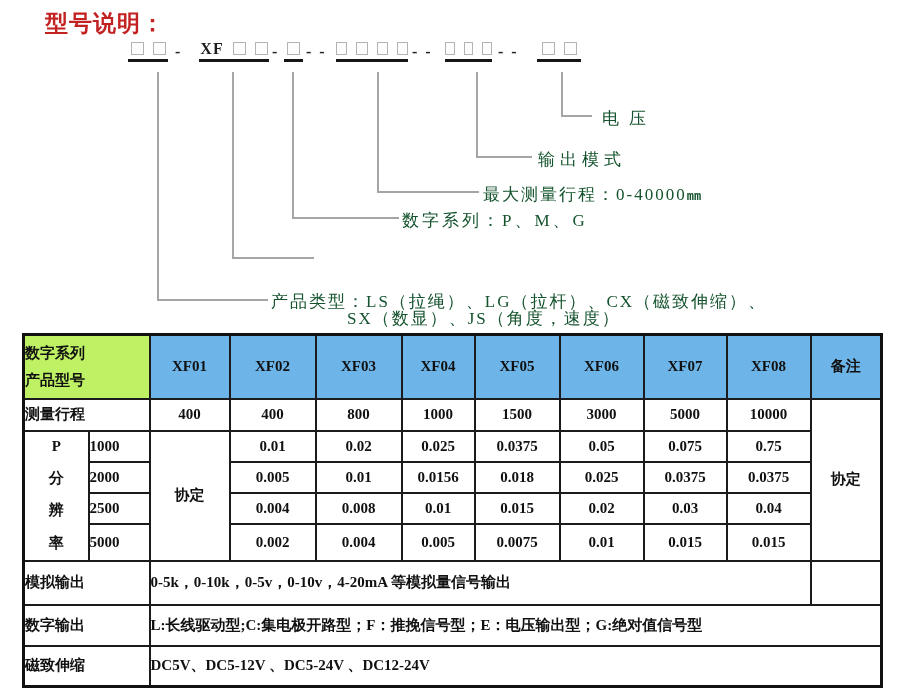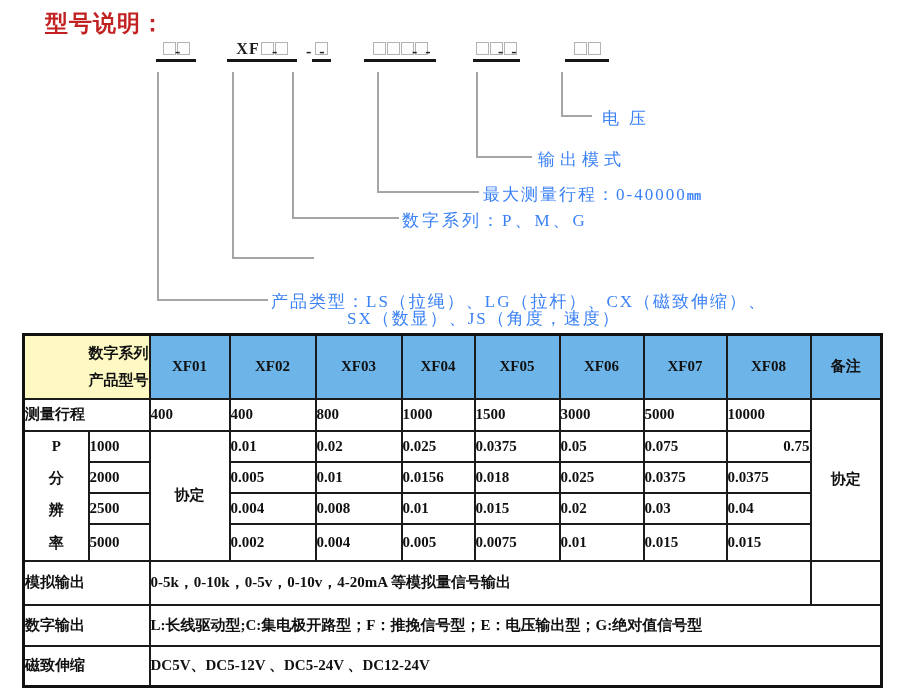--- a/index.html
+++ b/index.html
@@ -4,41 +4,41 @@
 <style>
   html,body{margin:0;padding:0;background:#fff;}
   #page{position:relative;width:909px;height:692px;background:#ffffff;overflow:hidden;
         font-family:"Liberation Serif","DejaVu Serif",serif;padding-left:19px;}
 
   
   .doc-title{position:absolute;left:45px;top:8px;font-family:"Liberation Sans",sans-serif;
              font-weight:bold;font-size:23px;color:#c32222;letter-spacing:1px;}
 
   
-  .seg{position:absolute;top:42px;display:flex;align-items:flex-end;gap:1px;
-       border-bottom:3px solid #161616;padding-bottom:4px;justify-content:center;margin-left:28px;}
+  .seg{position:absolute;top:42px;display:flex;align-items:flex-end;gap:9px;
+       border-bottom:3px solid #161616;padding-bottom:4px;justify-content:center;}
   .box{width:13px;height:13px;border:1px solid #b3b3b3;background:#fdfdfd;box-sizing:border-box;}
   .segtext{font-weight:bold;font-size:16px;color:#1e1e1e;letter-spacing:1px;line-height:13px;}
   .dash{position:absolute;top:43px;font-weight:bold;font-size:16px;color:#242424;letter-spacing:2px;}
 
   
   .elbow{position:absolute;border-left:2px solid #a5a5a5;border-bottom:2px solid #a5a5a5;}
-  .callout{position:absolute;font-size:17px;color:#3b82f6;white-space:nowrap;}
+  .callout{position:absolute;font-size:17px;color:#14532d;white-space:nowrap;}
   .unit{font-family:"DejaVu Sans Mono",monospace;font-weight:bold;font-size:12px;letter-spacing:0;}
 
   
   table.spec{position:absolute;left:22px;top:333px;border-collapse:collapse;table-layout:fixed;
              font-family:"Liberation Serif","DejaVu Serif",serif;}
   table.spec td{border:2px solid #1b1b1b;font-size:15px;font-weight:bold;color:#111;
                 padding:0;box-sizing:border-box;vertical-align:middle;}
   table.spec{border:3px solid #111;}
   td.hdr{background:#6db5e9;vertical-align:top;text-align:center;padding-top:7px;}
-  td.hdr-corner{background:#fef9c3;vertical-align:top;text-align:right;padding:6px 0 0 10px;line-height:27px;}
+  td.hdr-corner{background:#bef264;vertical-align:top;text-align:left;padding:6px 0 0 10px;line-height:27px;}
   td.lbl{text-align:left;padding-left:10px;}
-  td.val{text-align:left;padding-left:13px;}
+  td.val{text-align:center;padding-left:13px;}
   td.ctr{text-align:center;}
   td.pcol{text-align:center;}
   .pstack{display:flex;flex-direction:column;justify-content:space-around;height:128px;align-items:center;}
   td.wide-val{text-align:left;padding-left:12px;}
   .normalweight{font-weight:normal;}
 </style>
 </head>
 <body>
 
 <div id="page">
@@ -144,21 +144,21 @@
         </div>
       </td>
       <td class="lbl">1000</td>
       <td class="ctr" rowspan="4">协定</td>
       <td class="val">0.01</td>
       <td class="val">0.02</td>
       <td class="val">0.025</td>
       <td class="val">0.0375</td>
       <td class="val">0.05</td>
       <td class="val">0.075</td>
-      <td class="val" style="text-align:right;padding-left:0;">0.75</td>
+      <td class="val" style="text-align:center;padding-left:0;">0.75</td>
     </tr>
     <tr style="height:31px">
       <td class="lbl">2000</td>
       <td class="val">0.005</td>
       <td class="val">0.01</td>
       <td class="val">0.0156</td>
       <td class="val">0.018</td>
       <td class="val">0.025</td>
       <td class="val">0.0375</td>
       <td class="val">0.0375</td>

